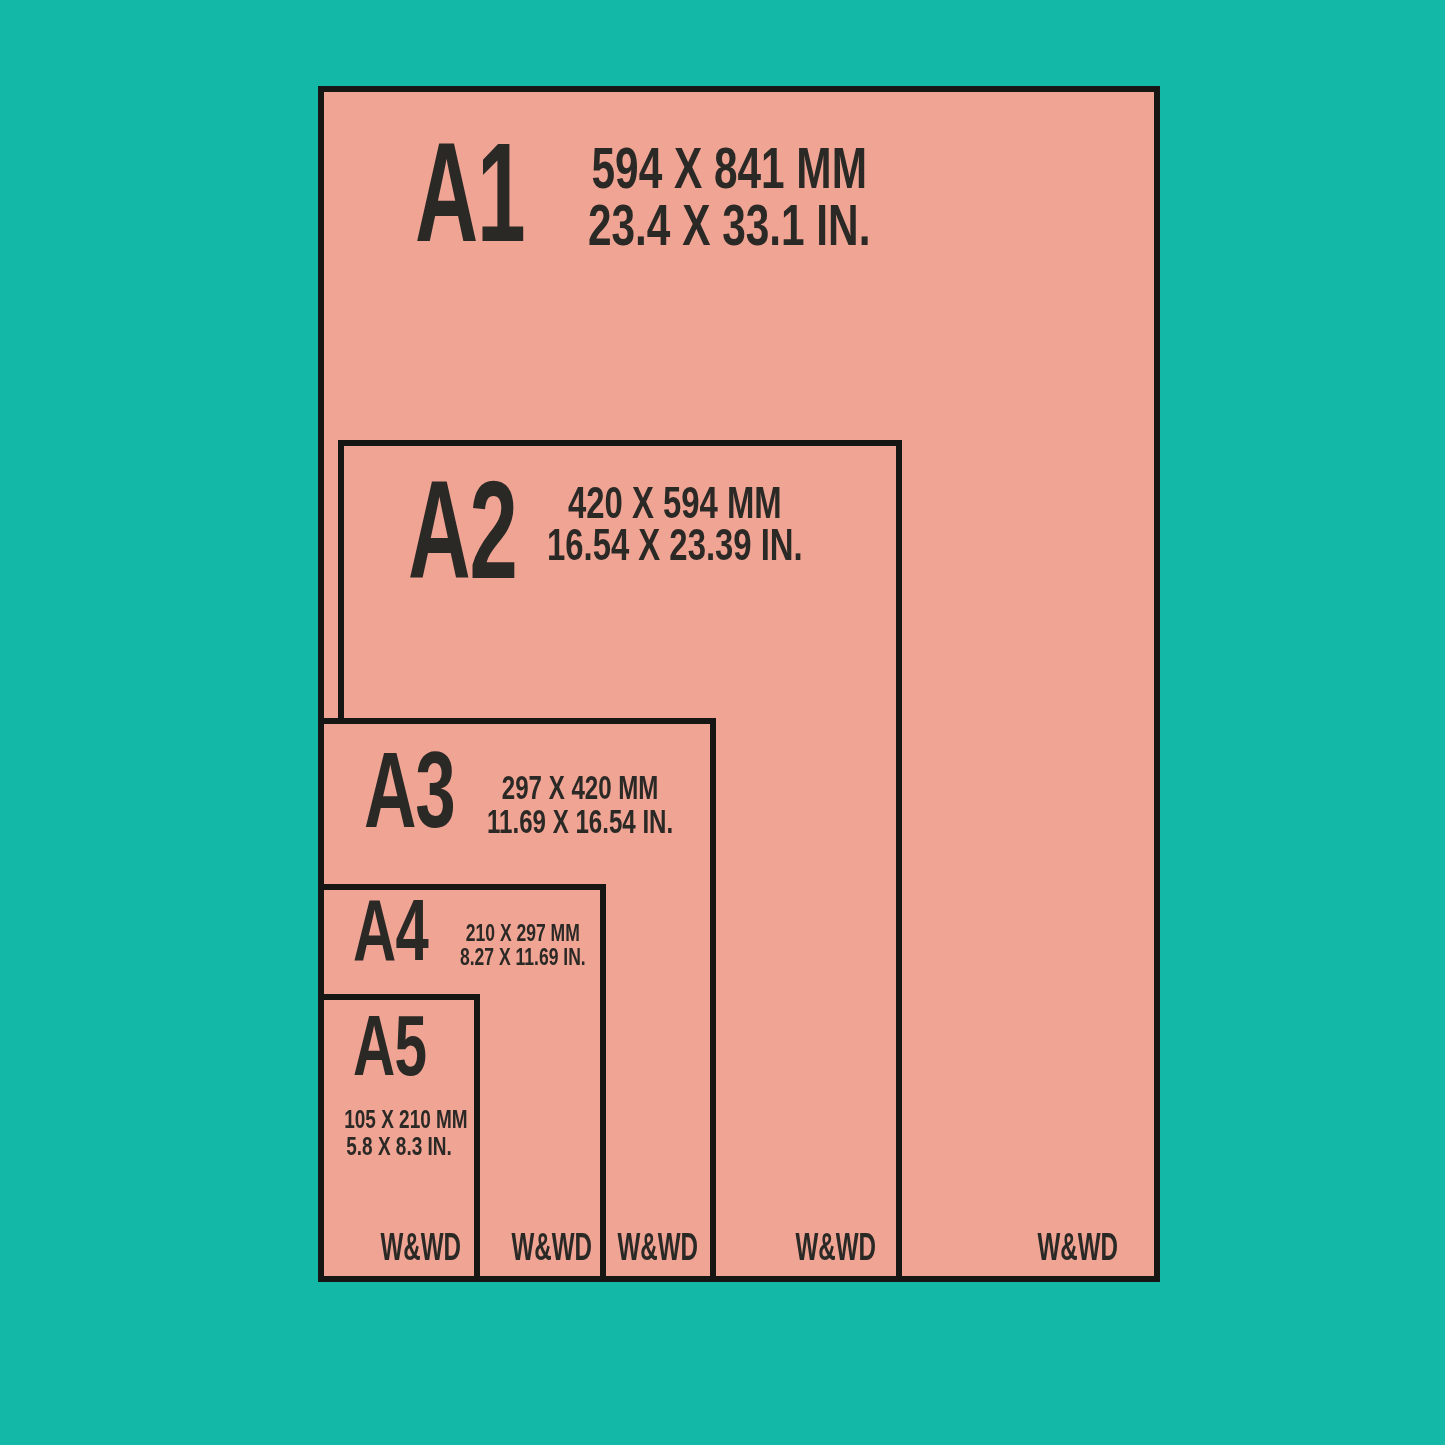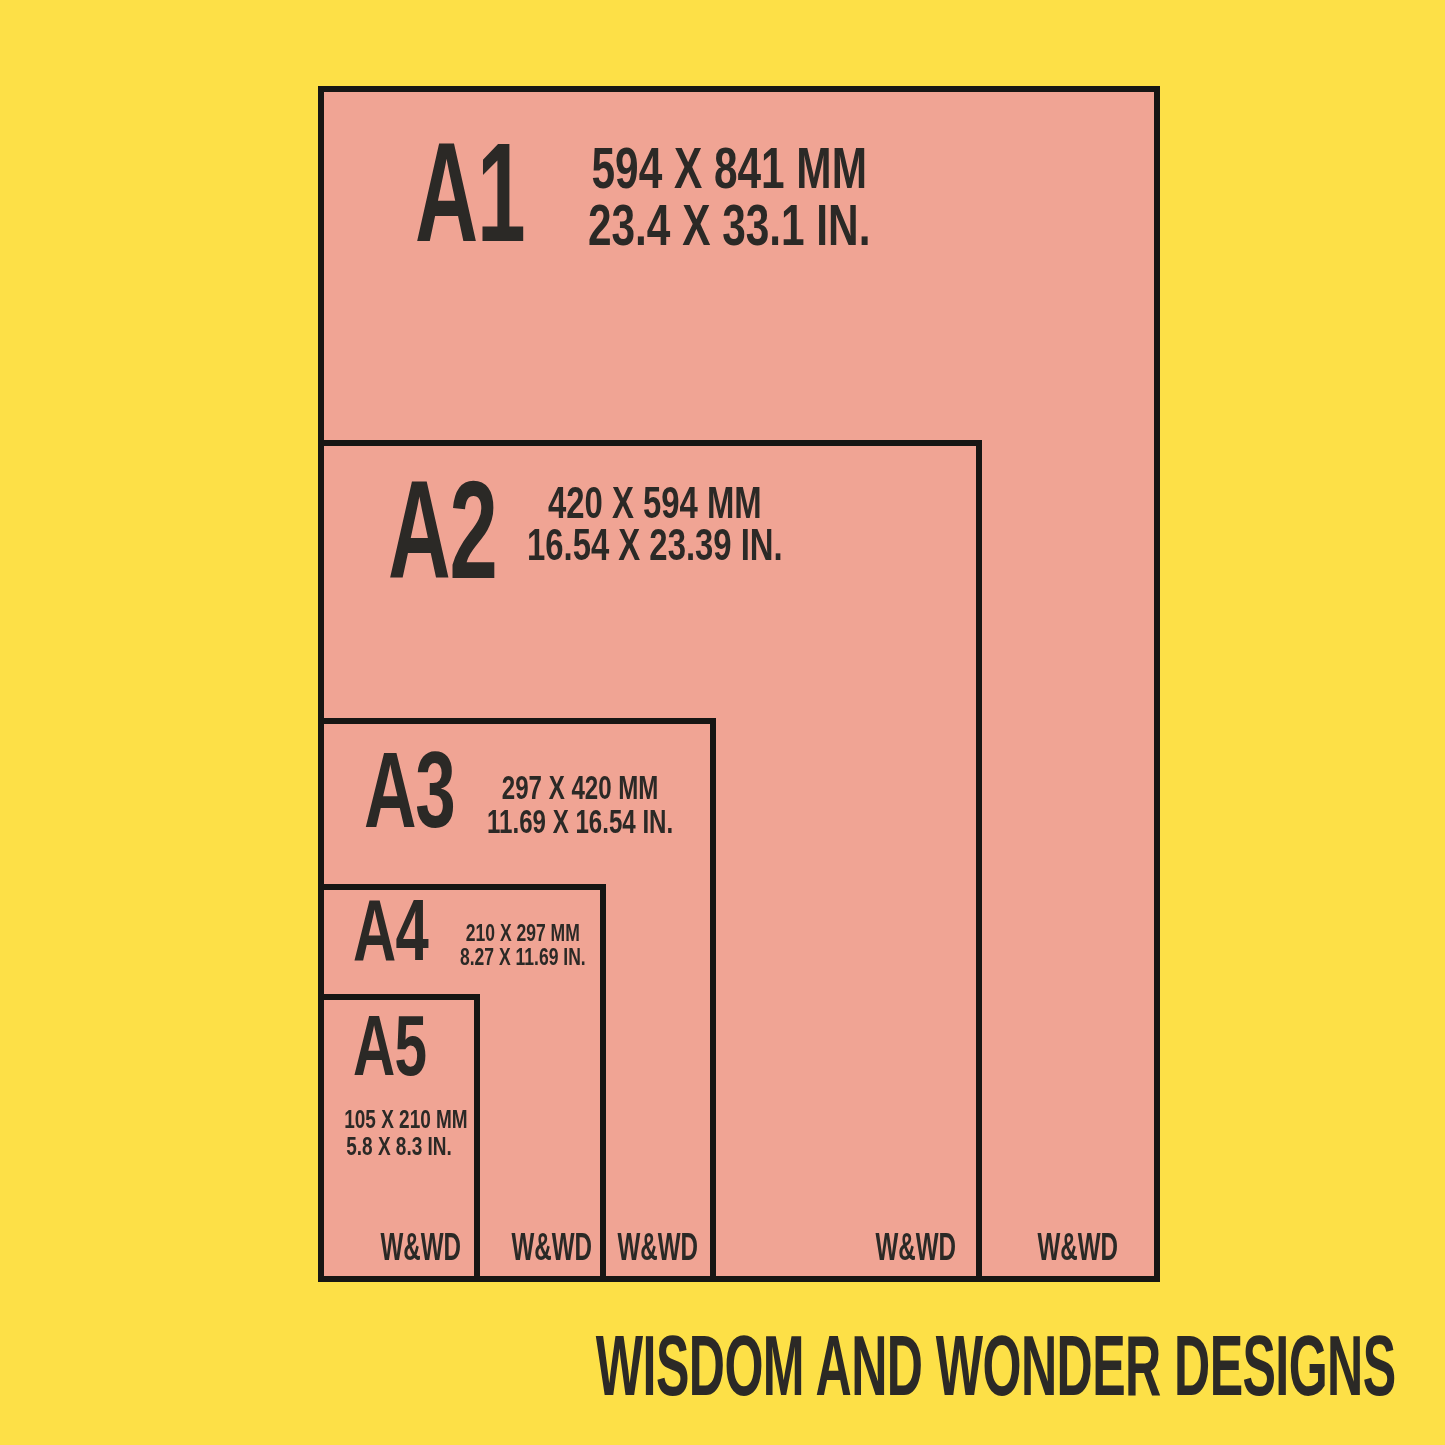--- a/index.html
+++ b/index.html
@@ -9,34 +9,34 @@
   body {
     width: 1445px;
     height: 1445px;
     background: #F6EEE5;
     overflow: hidden;
   }
   .poster {
     position: relative;
     width: 1445px;
     height: 1445px;
-    background: #fde047;
+    background: #14b8a6;
     font-family: "Liberation Sans", sans-serif;
     font-weight: bold;
     color: #2B2926;
   }
   .paper-box {
     position: absolute;
     left: 318px;
     box-sizing: border-box;
     background: #F0A494;
     border: 6px solid #161614;
   }
   .b-a1 { top: 86px;  width: 842px; height: 1196px; }
-  .b-a2 { top: 440px; width: 664px; height: 842px; }
+  .b-a2 { top: 440px; width: 564px; height: 842px; margin-left: 20px; }
   .b-a3 { top: 718px; width: 398px; height: 564px; }
   .b-a4 { top: 884px; width: 288px; height: 398px; }
   .b-a5 { top: 994px; width: 162px; height: 288px; }
 
   .size-label {
     position: absolute;
     line-height: 1;
     letter-spacing: -2px;
     transform: scaleX(0.62);
     transform-origin: left top;
@@ -139,17 +139,14 @@
 
   <div class="paper-box b-a5">
     <span class="size-label">A5</span>
     <div class="dims">
       <div>105 X 210 MM</div>
       <div>5.8 X 8.3 IN.</div>
     </div>
     <span class="wm">W&amp;WD</span>
   </div>
 
-  <div class="title">
-    <span class="title-inner">WISDOM AND WONDER DESIGNS</span>
-  </div>
 
 </div>
 
 </body></html>

